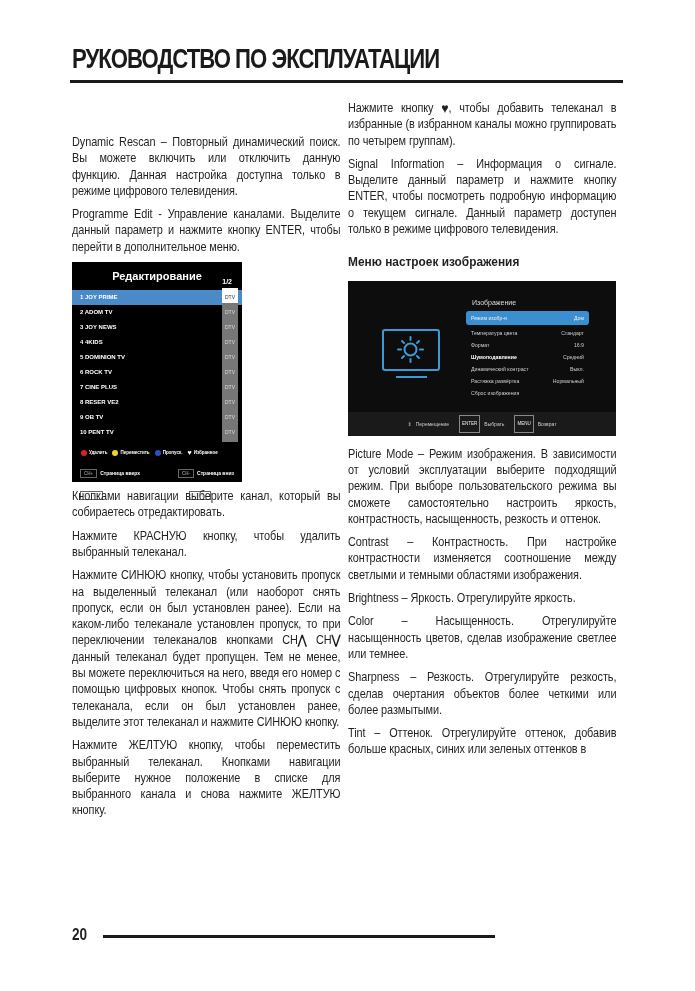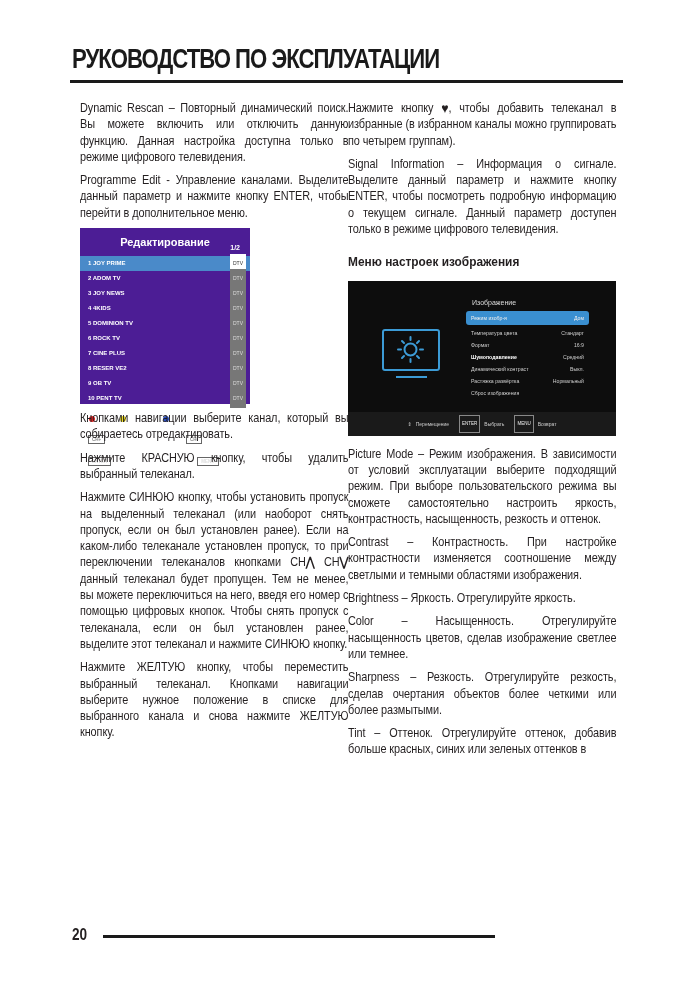--- a/index.html
+++ b/index.html
@@ -1,25 +1,25 @@
 <!DOCTYPE html>
 <html><head>
 <meta charset="utf-8">
 <style>
   html,body{margin:0;padding:0;background:#fff;}
   body{width:695px;height:991px;position:relative;overflow:hidden;font-family:"Liberation Sans",sans-serif;color:#231f20;}
   .title{position:absolute;left:72px;top:44px;font-family:"Liberation Sans",sans-serif;font-weight:bold;font-size:27px;letter-spacing:-1.2px;transform:scaleX(0.82);transform-origin:left top;white-space:nowrap;color:#1a1a1a;}
   .title-rule{position:absolute;left:70px;top:80px;width:553px;height:3px;background:#1a1a1a;}
   .col{position:absolute;top:100px;width:268px;font-size:12.4px;line-height:16.3px;}
-  .col-left{left:80px;}
+  .col-left{left:72px;margin-top:34px;}
   .col-right{left:348px;}
   .col p{margin:0 0 7px 0;text-align:justify;transform:scaleX(0.88);transform-origin:left top;width:305px;letter-spacing:-0.1px;}
   .col h3{margin:0 0 10px 0;font-size:13.5px;font-weight:bold;transform:scaleX(0.88);transform-origin:left top;white-space:nowrap;}
   
-  .ch-screen{width:170px;height:176px;background:#4c1d95;margin:6px 0 6px 0;position:relative;font-family:"Liberation Sans",sans-serif;color:#fff;}
+  .ch-screen{width:170px;height:220px;background:#000000;margin:6px 0 6px 0;position:relative;font-family:"Liberation Sans",sans-serif;color:#fff;}
   .ch-header{height:28px;display:flex;align-items:center;justify-content:center;position:relative;font-weight:bold;font-size:11px;}
   .ch-header .pg{position:absolute;right:10px;font-size:7px;top:12px;}
   .ch-row{height:15px;display:flex;align-items:center;justify-content:space-between;padding:0 4px 0 8px;font-size:6px;font-weight:bold;}
   .ch-row.sel{background:#4a8ac9;}
   .ch-badge{background:#777;color:#ddd;font-size:5px;padding:1px 3px;font-weight:normal;}
   .ch-row.sel .ch-badge{background:#fff;color:#333;}
   .ch-legend{display:flex;align-items:center;gap:2px;font-size:4.5px;padding:5px 6px 2px 6px;font-weight:bold;}
   .dot{width:6px;height:6px;border-radius:50%;display:inline-block;margin-left:3px;}
   .ch-keys{display:flex;justify-content:space-between;padding:2px 8px;font-size:5px;font-weight:bold;}
   .key{border:1px solid #666;color:#888;font-size:4.5px;padding:1px 3px;margin-right:3px;}

